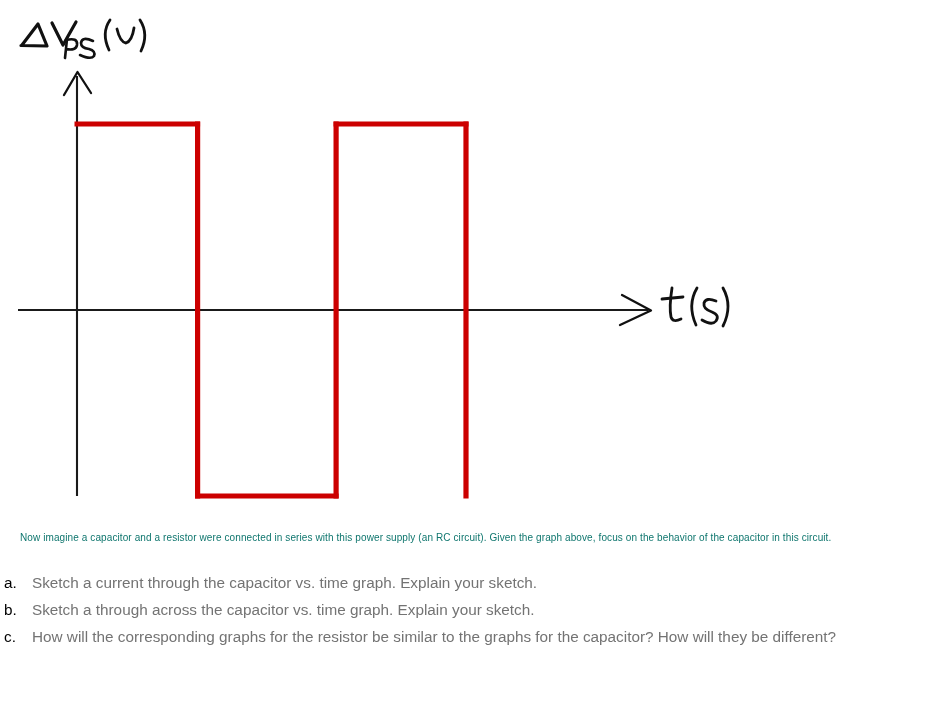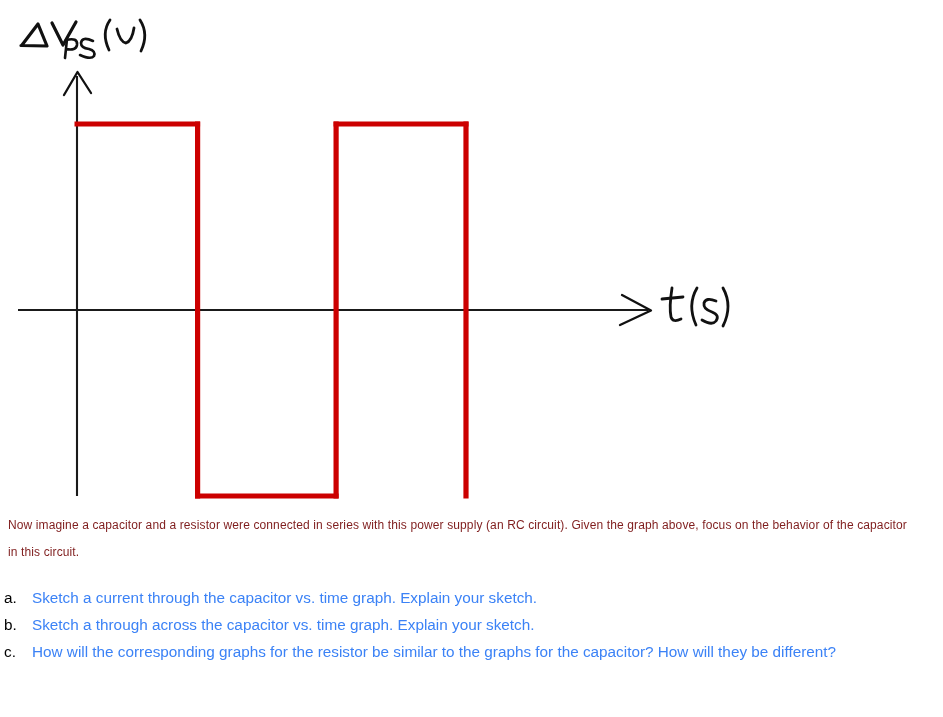--- a/index.html
+++ b/index.html
@@ -41,25 +41,25 @@
   }
 
   
   #text-block {
     position: absolute;
     left: 0;
     top: 508px;
     width: 943px;
   }
   #intro-paragraph {
-    margin: 4px;
+    margin: 16px;
     padding: 0 20px 0 4px;
-    font-size: 12px;
+    font-size: 10px;
     line-height: 27px;
-    color: #7f1d1d;
+    color: #0f766e;
     letter-spacing: 0.01em;
   }
   #question-list {
     list-style: none;
     margin: 18px 0 0 0;
     padding: 0;
   }
   .question-item {
     display: flex;
     align-items: flex-start;
@@ -67,21 +67,21 @@
     line-height: 27px;
     padding: 0 20px 0 4px;
   }
   .q-marker {
     flex: 0 0 auto;
     width: 28px;
     color: #000000;
   }
   .q-text {
     flex: 1 1 auto;
-    color: #3b82f6;
+    color: #737373;
   }
 </style>
 </head>
 <body>
 
 <div id="figure-area">
   <svg id="waveform-svg" width="943" height="508" viewBox="0 0 943 508" xmlns="http://www.w3.org/2000/svg">
 
     <line x1="18" y1="310" x2="648" y2="310" stroke="#1a1a1a" stroke-width="2.1"></line>
 

